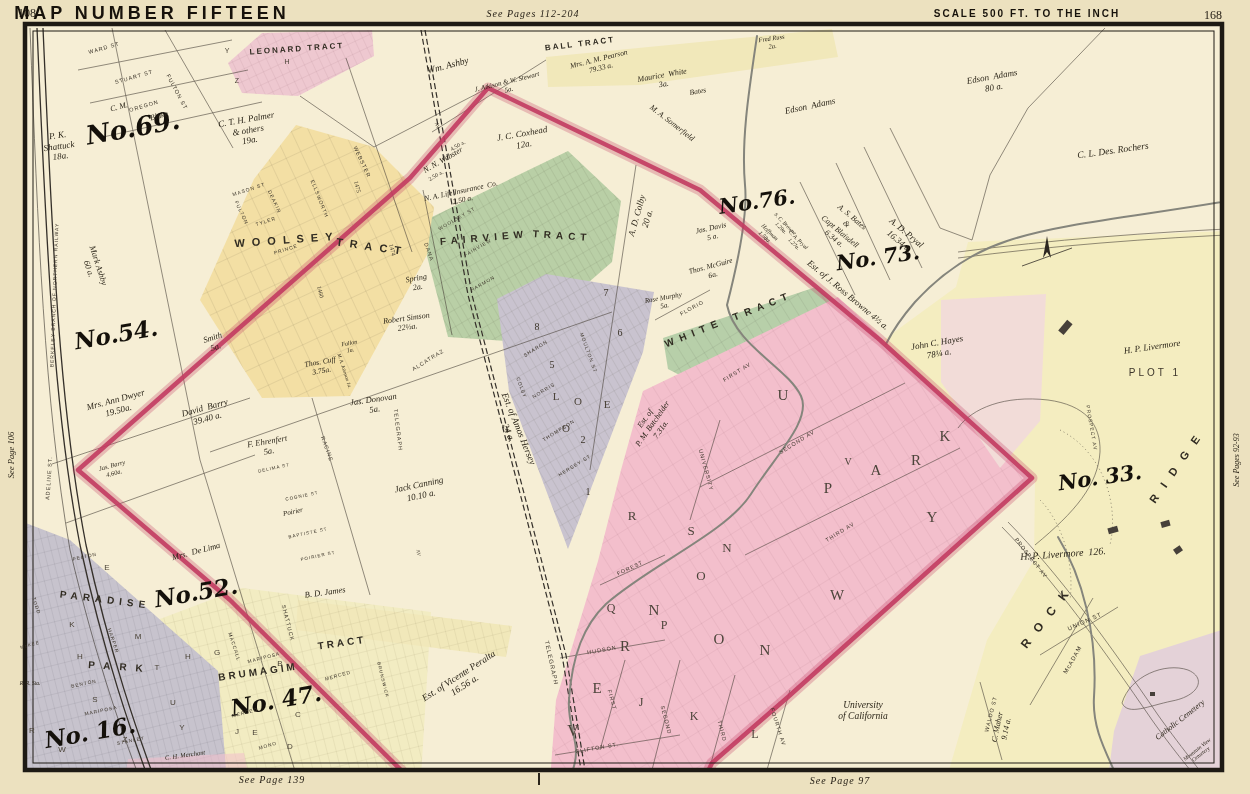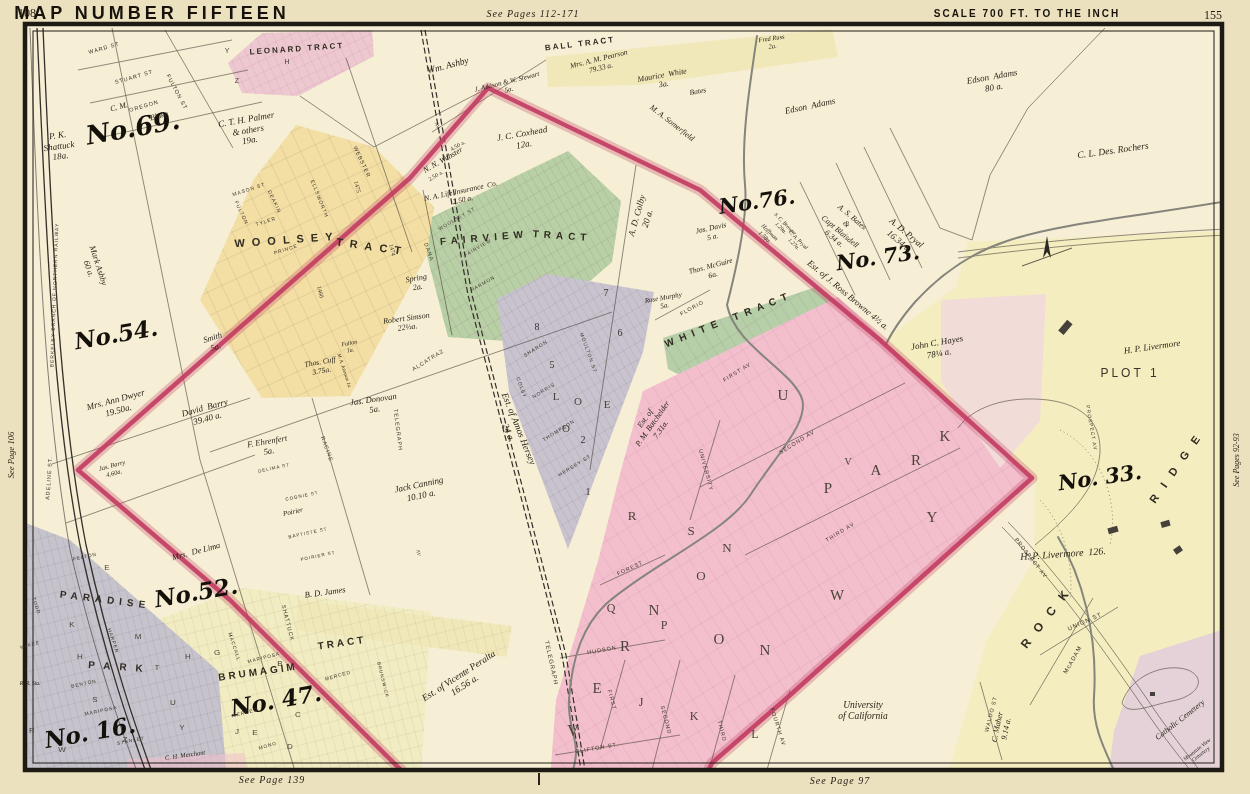--- a/index.html
+++ b/index.html
@@ -26,23 +26,23 @@
   .blockletter{font-family:"Liberation Sans",sans-serif;color:#4a4337;}
   .pageref{font-family:"Liberation Serif",serif;font-style:italic;color:#2b2519;}
 </style>
 </head>
 <body>
 
 <div id="stage">
 
   <div class="hdr pagenum" style="left:27px;top:13px">108</div>
   <div class="hdr maptitle" style="left:152px;top:13px">MAP NUMBER FIFTEEN</div>
-  <div class="hdr seeref" style="left:533px;top:13px">See Pages 112-171</div>
-  <div class="hdr scalenote" style="left:1027px;top:13px">SCALE 700 FT. TO THE INCH</div>
-  <div class="hdr pagenum" style="left:1213px;top:15px">155</div>
+  <div class="hdr seeref" style="left:533px;top:13px">See Pages 112-204</div>
+  <div class="hdr scalenote" style="left:1027px;top:13px">SCALE 500 FT. TO THE INCH</div>
+  <div class="hdr pagenum" style="left:1213px;top:15px">168</div>
 
   <svg id="map-svg" width="1250" height="794" viewBox="0 0 1250 794" style="position:absolute;left:0;top:0">
     <defs>
       <clipPath id="frameclip">
           <rect x="27" y="26" width="1193" height="742"></rect>
         </clipPath>
       <pattern id="gridA" width="16" height="22" patternUnits="userSpaceOnUse" patternTransform="rotate(-25)">
         <path d="M0 0H16M0 0V22" stroke="rgba(80,66,46,.4)" stroke-width="0.5" fill="none"></path>
       </pattern>
       <pattern id="gridB" width="7" height="15" patternUnits="userSpaceOnUse" patternTransform="rotate(-30)">
@@ -290,21 +290,21 @@
       <div class="lbl name" style="left: 767px; top: 235px; font-size: 6px; transform: translate(-50%, -50%) rotate(45deg);">Hoffman
 1.58a.</div>
       <div class="lbl name" style="left: 783px; top: 226px; font-size: 5.5px; transform: translate(-50%, -50%) rotate(45deg);">S. C. Browne
 1.29a.</div>
       <div class="lbl name" style="left: 796px; top: 242px; font-size: 5.5px; transform: translate(-50%, -50%) rotate(45deg);">C. A. Pryal
 1.27a.</div>
       <div class="lbl name" style="left: 848px; top: 295px; font-size: 9px; transform: translate(-50%, -50%) rotate(40deg);">Est. of J. Ross Browne 4½ a.</div>
       <div class="lbl name" style="left: 938px; top: 348px; font-size: 9px; transform: translate(-50%, -50%) rotate(-10deg);">John C. Hayes
 78¼ a.</div>
       <div class="lbl name" style="left: 1152px; top: 347px; font-size: 9px; transform: translate(-50%, -50%) rotate(-8deg);">H. P. Livermore</div>
-      <div class="lbl street" style="left: 1130px; top: 373px; font-size: 12px; transform: translate(-50%, -50%) rotate(0deg); letter-spacing: 3px;">PLOT 1</div>
+      <div class="lbl street" style="left: 1155px; top: 373px; font-size: 10px; transform: translate(-50%, -50%) rotate(0deg); letter-spacing: 3px;">PLOT 1</div>
       <div class="lbl name" style="left: 1063px; top: 554px; font-size: 10px; transform: translate(-50%, -50%) rotate(-4deg);">H. P. Livermore  126.</div>
       <div class="lbl name" style="left: 863px; top: 711px; font-size: 9.5px; transform: translate(-50%, -50%) rotate(0deg);">University
 of California</div>
       <div class="lbl name" style="left: 1002px; top: 728px; font-size: 8px; transform: translate(-50%, -50%) rotate(-78deg);">C. Maher
 9.14 a.</div>
       <div class="lbl name" style="left: 1180px; top: 720px; font-size: 8px; transform: translate(-50%, -50%) rotate(-38deg);">Catholic Cemetery</div>
       <div class="lbl name" style="left: 1199px; top: 752px; font-size: 5.5px; transform: translate(-50%, -50%) rotate(-38deg);">Mountain View
 Cemetery</div>
       <div class="lbl name" style="left: 664px; top: 302px; font-size: 7px; transform: translate(-50%, -50%) rotate(-10deg);">Rose Murphy
 5a.</div>

